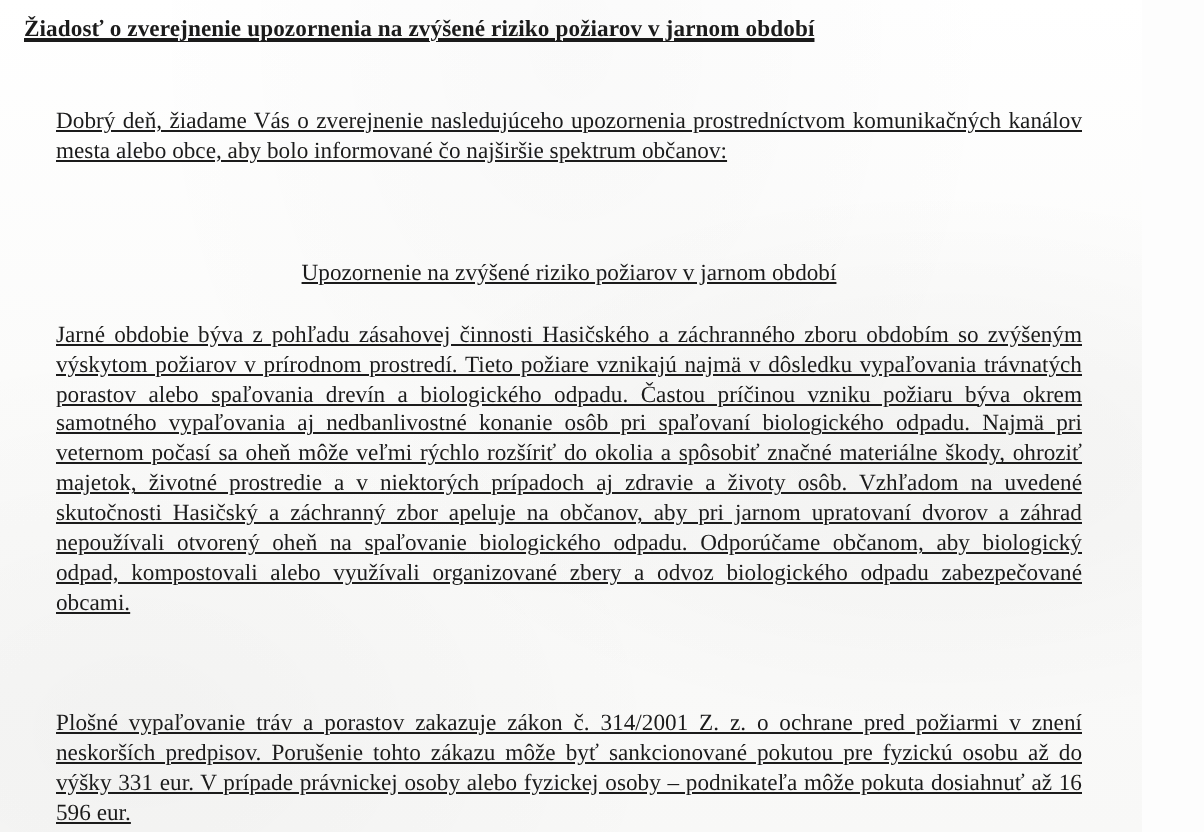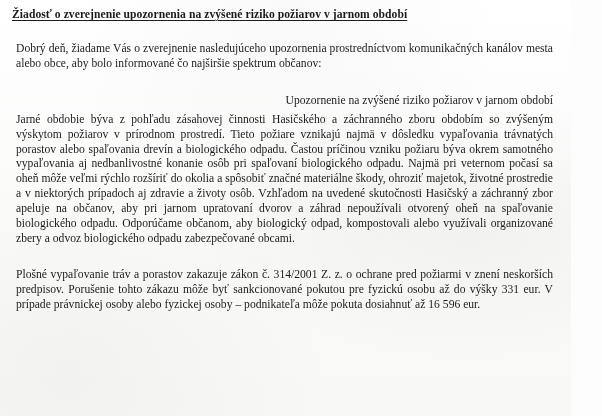--- a/index.html
+++ b/index.html
@@ -13,20 +13,21 @@
     font-family: "Liberation Serif", "DejaVu Serif", serif;
     color: #1b1b1b;
     overflow: hidden;
   }
   #page {
     position: relative;
     width: 571px;
     height: 416px;
     background: #84cc16;
     box-sizing: border-box;
+    text-decoration: underline;
   }
   
   #page::before {
     content: "";
     position: absolute;
     inset: 0;
     background:
       radial-gradient(ellipse at 82% 55%, rgba(0,0,0,0.035) 0%, rgba(0,0,0,0) 42%),
       radial-gradient(ellipse at 12% 88%, rgba(0,0,0,0.028) 0%, rgba(0,0,0,0) 38%),
       radial-gradient(ellipse at 50% 5%, rgba(0,0,0,0.018) 0%, rgba(0,0,0,0) 55%),
@@ -45,26 +46,26 @@
     margin: 3px 0 0 0;
     letter-spacing: 0.05px;
   }
   .doc-title span.ul {
     text-decoration: underline;
     text-underline-offset: 2px;
   }
   p.para {
     font-size: 11.6px;
     line-height: 14.9px;
-    margin: 4px;
+    margin: 16px;
     text-align: justify;
     letter-spacing: 0.01px;
   }
   p.plain {
-    text-align: right;
+    text-align: center;
   }
   .gap-lg { height: 16px; }
   .gap-md { height: 14px; }
   .gap-sm { height: 13px; }
   .signature {
     position: relative;
     z-index: 1;
     margin-top: 37px;
     text-align: center;
     padding-left: 216px;

